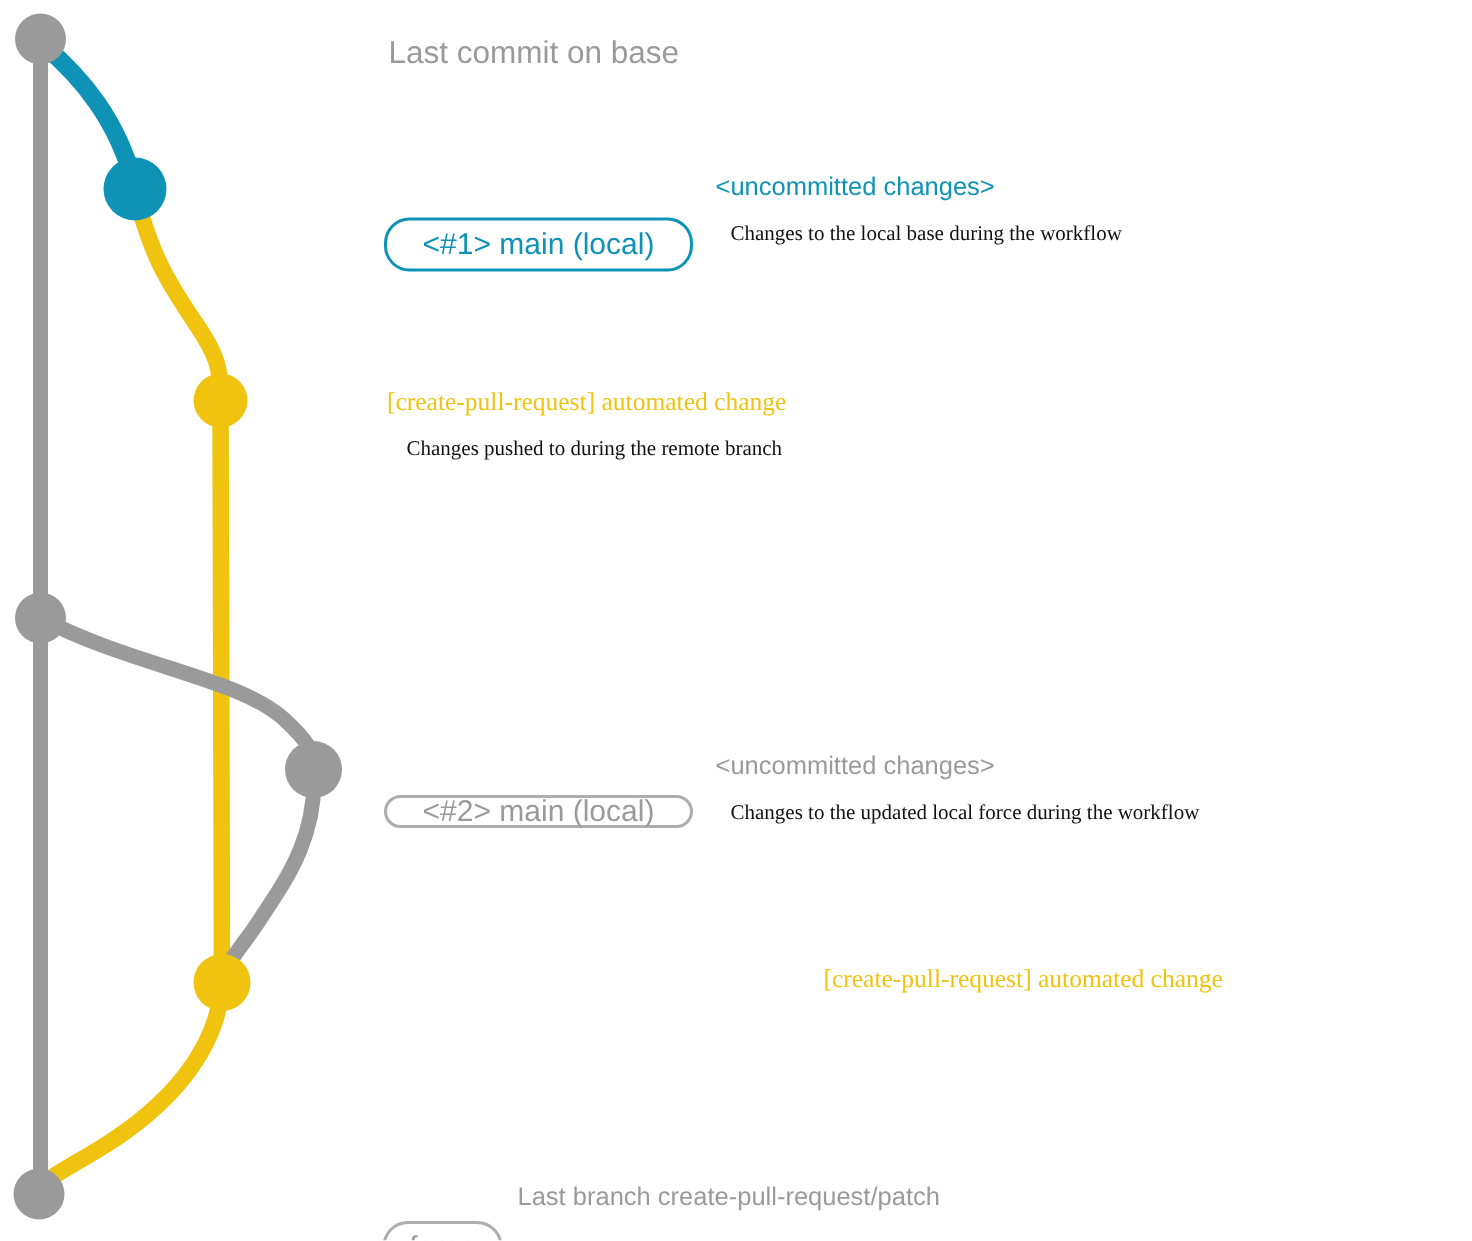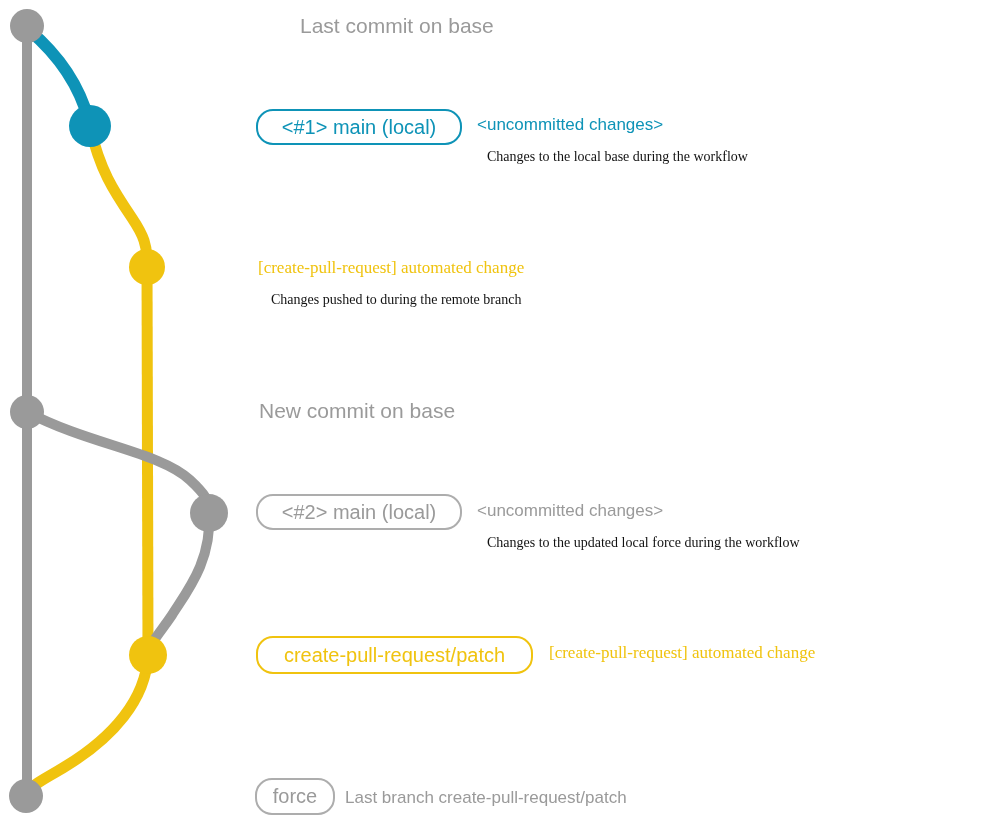--- a/index.html
+++ b/index.html
@@ -40,20 +40,21 @@
     position:absolute;
     display:flex;
     align-items:center;
     justify-content:center;
     border:2px solid;
     border-radius:17px;
     font-size:20px;
     white-space:nowrap;
     box-sizing:border-box;
     background:#ffffff;
+    margin-top:36px;
   }
   .badge.blue{border-color:#0E93B7;color:#0E93B7;}
   .badge.gray{border-color:#ADADAD;color:#9A9A9A;}
   .badge.yellow{border-color:#F0C30F;color:#F0C30F;}
 </style>
 </head>
 <body>
 
 <div id="stage">
 
@@ -75,42 +76,38 @@
 
     <circle cx="27" cy="26" r="17" fill="#9A9A9A"></circle>
     <circle cx="90" cy="126" r="21" fill="#0E93B7"></circle>
     <circle cx="147" cy="267" r="18" fill="#F0C30F"></circle>
     <circle cx="27" cy="412" r="17" fill="#9A9A9A"></circle>
     <circle cx="209" cy="513" r="19" fill="#9A9A9A"></circle>
     <circle cx="148" cy="655" r="19" fill="#F0C30F"></circle>
     <circle cx="26" cy="796" r="17" fill="#9A9A9A"></circle>
   </svg>
 
-  <div class="note" style="left:259px;top:14px;margin-left:41px;">Last commit on base</div>
+  <div class="note" style="left:259px;top:24px;">Last commit on base</div>
 
   <div class="badge blue" style="left:256px;top:109px;width:206px;height:36px;">
     <span>&lt;#1&gt; main (local)</span>
   </div>
   <div class="heading blue" style="left:477px;top:113px;">&lt;uncommitted changes&gt;</div>
   <div class="desc" style="left:487px;top:146px;">Changes to the local base during the workflow</div>
 
   <div class="heading yellow" style="left:258px;top:256px;">[create-pull-request] automated change</div>
   <div class="desc" style="left:271px;top:289px;">Changes pushed to during the remote branch</div>
 
-  <div class="note" style="left:259px;top:399px;">New commit on base</div>
 
-  <div class="badge gray" style="left:256px;top:494px;width:206px;height:36px;">
+  <div class="badge gray" style="left:256px;top:494px;width:206px;height:22px;">
     <span>&lt;#2&gt; main (local)</span>
   </div>
   <div class="heading gray" style="left:477px;top:499px;">&lt;uncommitted changes&gt;</div>
   <div class="desc" style="left:487px;top:532px;">Changes to the updated local force during the workflow</div>
 
-  <div class="badge yellow" style="left:256px;top:636px;width:277px;height:38px;">
-    <span>create-pull-request/patch</span>
-  </div>
   <div class="heading yellow" style="left:549px;top:641px;">[create-pull-request] automated change</div>
 
   <div class="badge gray" style="left:255px;top:778px;width:80px;height:37px;">
     <span>force</span>
   </div>
   <div class="heading gray" style="left:345px;top:786px;">Last branch create-pull-request/patch</div>
 
 </div>
 
 </body></html>

